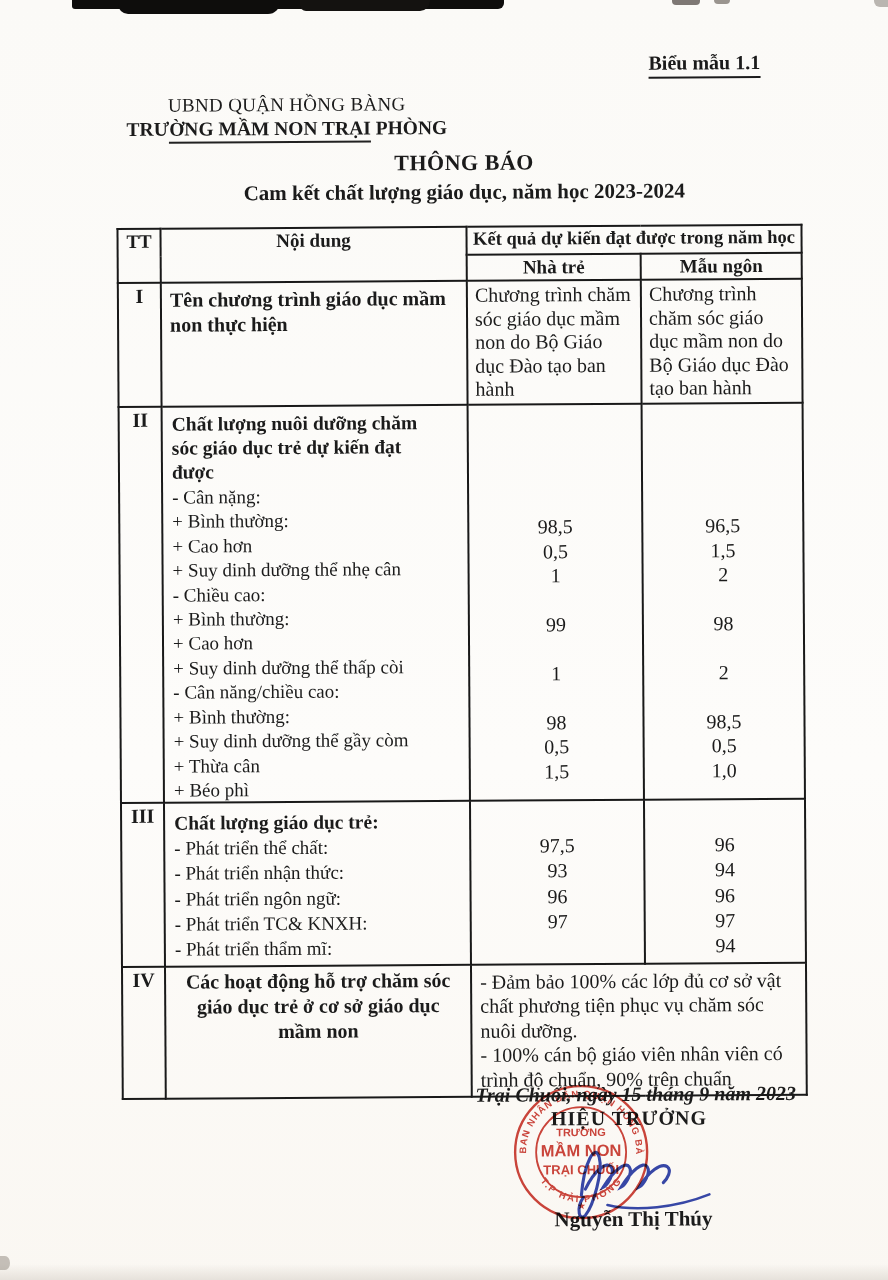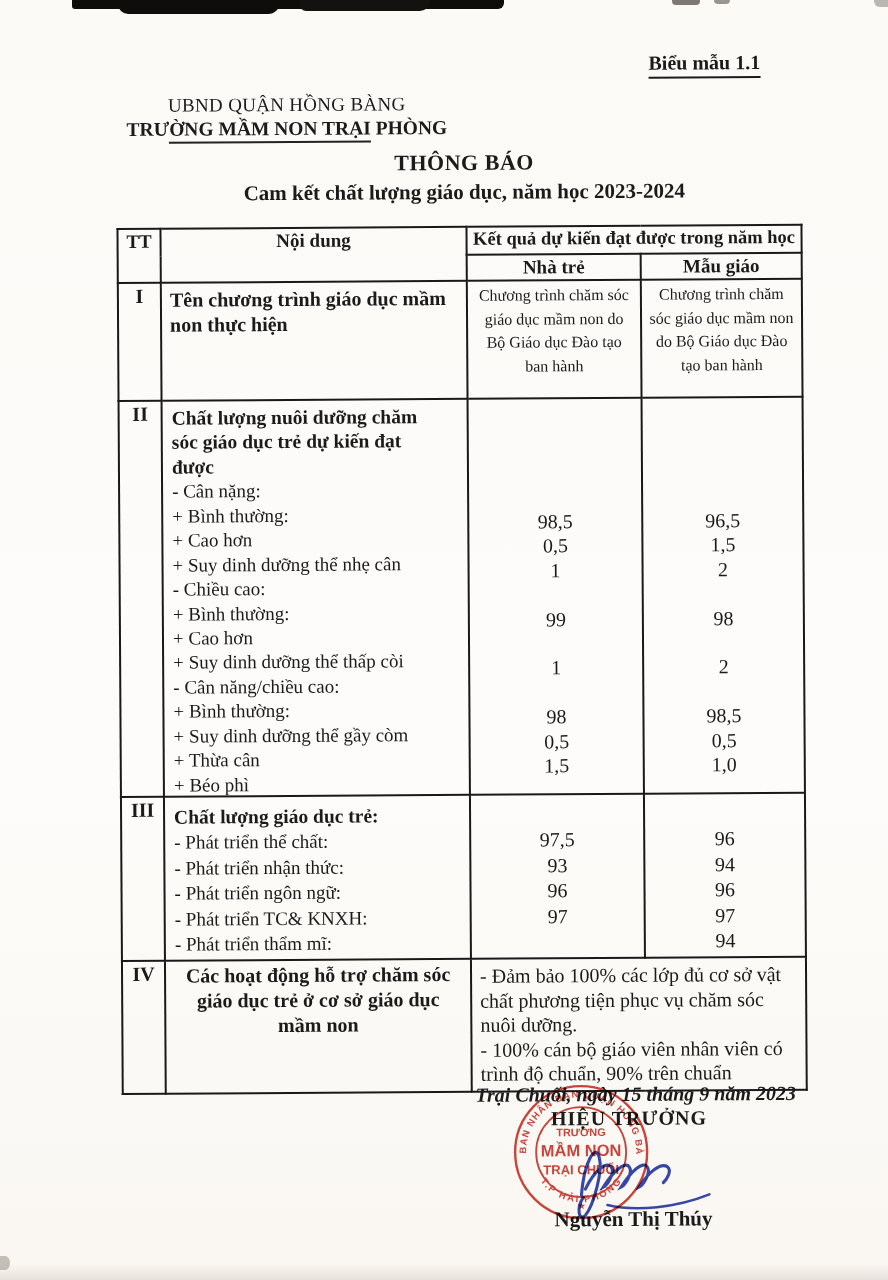--- a/index.html
+++ b/index.html
@@ -37,21 +37,21 @@
 
   
   table.main{position:absolute;left:119px;top:226px;width:684px;border-collapse:collapse;table-layout:fixed;}
   table.main td{border:2px solid #191919;vertical-align:top;overflow:hidden;}
   td.hd{font-weight:bold;text-align:center;vertical-align:middle;font-size:19px;}
   td.hd1{height:24px;}
   td.hd2{height:20px;}
   td.tt{font-weight:bold;text-align:center;vertical-align:middle;font-size:20px;}
   td.content-bold{font-weight:bold;font-size:20px;line-height:25px;padding:4px 8px;vertical-align:middle;}
   td.center-mid{vertical-align:middle;}
-  .prog{font-size:16px;line-height:23.5px;text-align:center;padding:1px 6px;}
+  .prog{font-size:20px;line-height:23.5px;padding:1px 6px;}
   .stack{position:relative;}
   .h392{height:388px;padding-top:4px;}
   .h160{height:154px;padding-top:6px;}
   .lblpad{padding-left:8px;padding-right:4px;}
   .ln{height:24.45px;line-height:24.45px;font-size:19px;white-space:nowrap;}
   .r3 .ln{height:25.4px;line-height:25.4px;}
   .num{text-align:center;font-size:20px;}
   .voff{position:relative;top:7px;}
   .b{font-weight:bold;font-size:19.5px;}
   td.row4-content{font-weight:bold;font-size:20px;line-height:25px;text-align:center;vertical-align:middle;padding:2px 12px;}
@@ -106,21 +106,21 @@
           <col style="width:161px">
       </colgroup>
       <tbody>
         <tr>
           <td class="hd hd1" rowspan="2">TT</td>
           <td class="hd hd1" rowspan="2">Nội dung</td>
           <td class="hd hd1" colspan="2" style="font-size:18.5px;">Kết quả dự kiến đạt được trong năm học</td>
         </tr>
         <tr>
           <td class="hd hd2">Nhà trẻ</td>
-          <td class="hd hd2">Mẫu giáo</td>
+          <td class="hd hd2">Mẫu ngôn</td>
         </tr>
 
         <tr style="height:118px;">
           <td class="tt">I</td>
           <td class="content-bold">Tên chương trình giáo dục mầm non thực hiện</td>
           <td class="center-mid">
               <div class="prog">Chương trình chăm sóc giáo dục mầm non do Bộ Giáo dục Đào tạo ban hành</div>
             </td>
           <td class="center-mid">
               <div class="prog">Chương trình chăm sóc giáo dục mầm non do Bộ Giáo dục Đào tạo ban hành</div>

